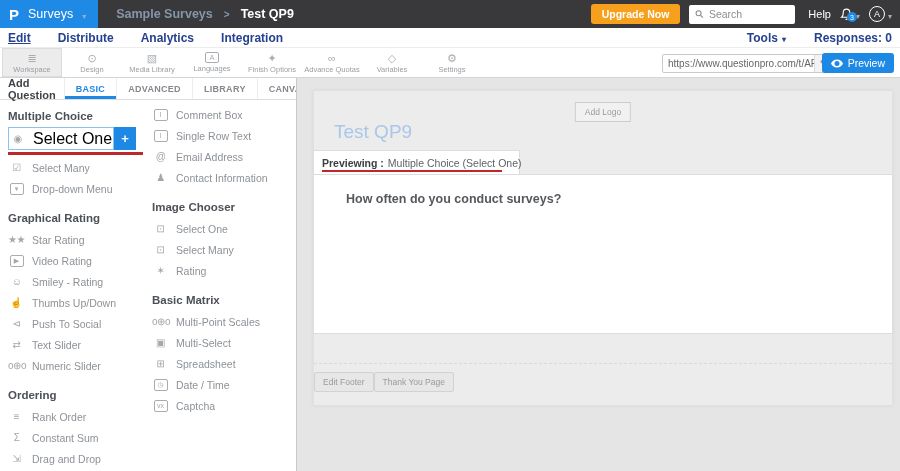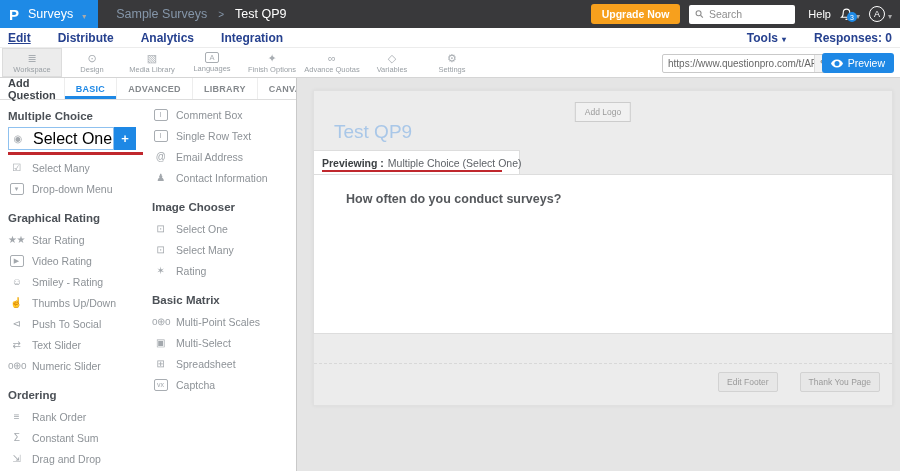--- a/index.html
+++ b/index.html
@@ -7,21 +7,21 @@
   body { font-family:"Liberation Sans", sans-serif; background:#fff; overflow:hidden; }
   #page { position:relative; width:900px; height:471px; overflow:hidden; }
 
   
   .topbar { position:absolute; top:0; left:0; width:100%; height:28px; background:#39393b; display:flex; align-items:center; }
   .logo-block { background:#1e8ae6; height:100%; display:flex; align-items:center; padding:0 12px 0 9px; gap:9px; cursor:pointer; }
   .logo { color:#fff; font-weight:800; font-size:15px; }
   .product { color:#fff; font-size:12.5px; }
   .cdown::before { content:"▾"; font-size:8px; }
   .logo-block .cdown { color:rgba(255,255,255,.9); }
-  .breadcrumb { margin-left:18px; display:flex; gap:11px; font-size:12.5px; color:#8596a9; align-items:center; }
+  .breadcrumb { margin-left:18px; display:flex; gap:11px; font-size:12.5px; color:#8596a9; align-items:center;font-weight:bold; }
   .bc-current { color:#fff; }
   .bc-sep { font-size:10px; }
   .topbar-right { margin-left:auto; display:flex; align-items:center; gap:9px; padding-right:8px; }
   .upgrade { background:#f7a01d; color:#fff; font-size:10.5px; font-weight:bold; padding:4px 11px; border-radius:3px; cursor:pointer; }
   .search { background:#fff; border-radius:2px; height:19px; width:106px; display:flex; align-items:center; padding:0 6px; gap:5px; }
   .search input { border:0; outline:0; width:100%; font-size:10.5px; color:#333; font-family:inherit; background:transparent; }
   .search input::placeholder { color:#8d8d8d; }
   .help { color:#fff; font-size:11px; margin-left:4px; }
   .bell-wrap { position:relative; display:flex; align-items:center; gap:3px; }
   .badge { position:absolute; left:7px; top:7px; background:#1e8ae6; color:#fff; font-size:7px; width:10px; height:10px; border-radius:50%; display:flex; align-items:center; justify-content:center; }
@@ -79,21 +79,21 @@
   .prev-head { position:absolute; left:-1px; top:59px; width:207px; height:24px; background:#fff; border:1px solid #ddd; border-bottom:0; display:flex; align-items:center; padding:0 8px; gap:4px; }
   .prev-bold { font-size:10.5px; font-weight:bold; color:#3c4043; white-space:nowrap; }
   .prev-rest { font-size:10.5px; color:#5f6368; white-space:nowrap; }
   .prev-underline { position:absolute; left:8px; bottom:2px; width:180px; height:2px; background:#c0272d; }
   .qcard { position:absolute; left:-1px; top:83px; width:580px; height:160px; background:#fff; border:1px solid #ddd; }
   .question { margin:17px 0 2px 32px; font-size:12.5px; color:#55585c;font-weight:bold; }
   .opt { display:flex; align-items:center; gap:11px; margin:13px 0 0 32px; }
   .radio { width:12px; height:12px; border:1.5px solid #9aa0a5; border-radius:50%; background:#fff; }
   .opt-label { font-size:10.5px; color:#96999d; }
   .footer-line { position:absolute; left:0; right:0; bottom:41px; border-top:1px dashed #d8d8d8; }
-  #footer-btns { position:absolute; left:0; right:12px; bottom:13px; display:flex; justify-content:flex-end; gap:22px; }
+  #footer-btns { position:absolute; left:0; right:5px; bottom:13px; display:flex; justify-content:flex-start; gap:0; }
   .fbtn { border:1px solid #d2d2d2; background:#e7e7e7; color:#9a9a9a; font-size:8.5px; padding:4px 8px; cursor:pointer; border-radius:2px; }
 </style>
 </head>
 <body>
 
 <div id="page">
 
   <div class="topbar">
     <div class="logo-block">
       <span class="logo">P</span>
@@ -300,20 +300,24 @@
           </div>
           <div class="pitem">
             <span class="picon">▣</span>
             <span>Multi-Select</span>
           </div>
           <div class="pitem">
             <span class="picon">⊞</span>
             <span>Spreadsheet</span>
           </div>
           <div class="pitem">
+            <span class="picon bx">◷</span>
+            <span>Date / Time</span>
+          </div>
+          <div class="pitem">
             <span class="picon bx">vx</span>
             <span>Captcha</span>
           </div>
           <div class="pitem"></div>
         </div>
       </div>
   </div>
 
   <div class="main">
     <div class="survey-panel">

